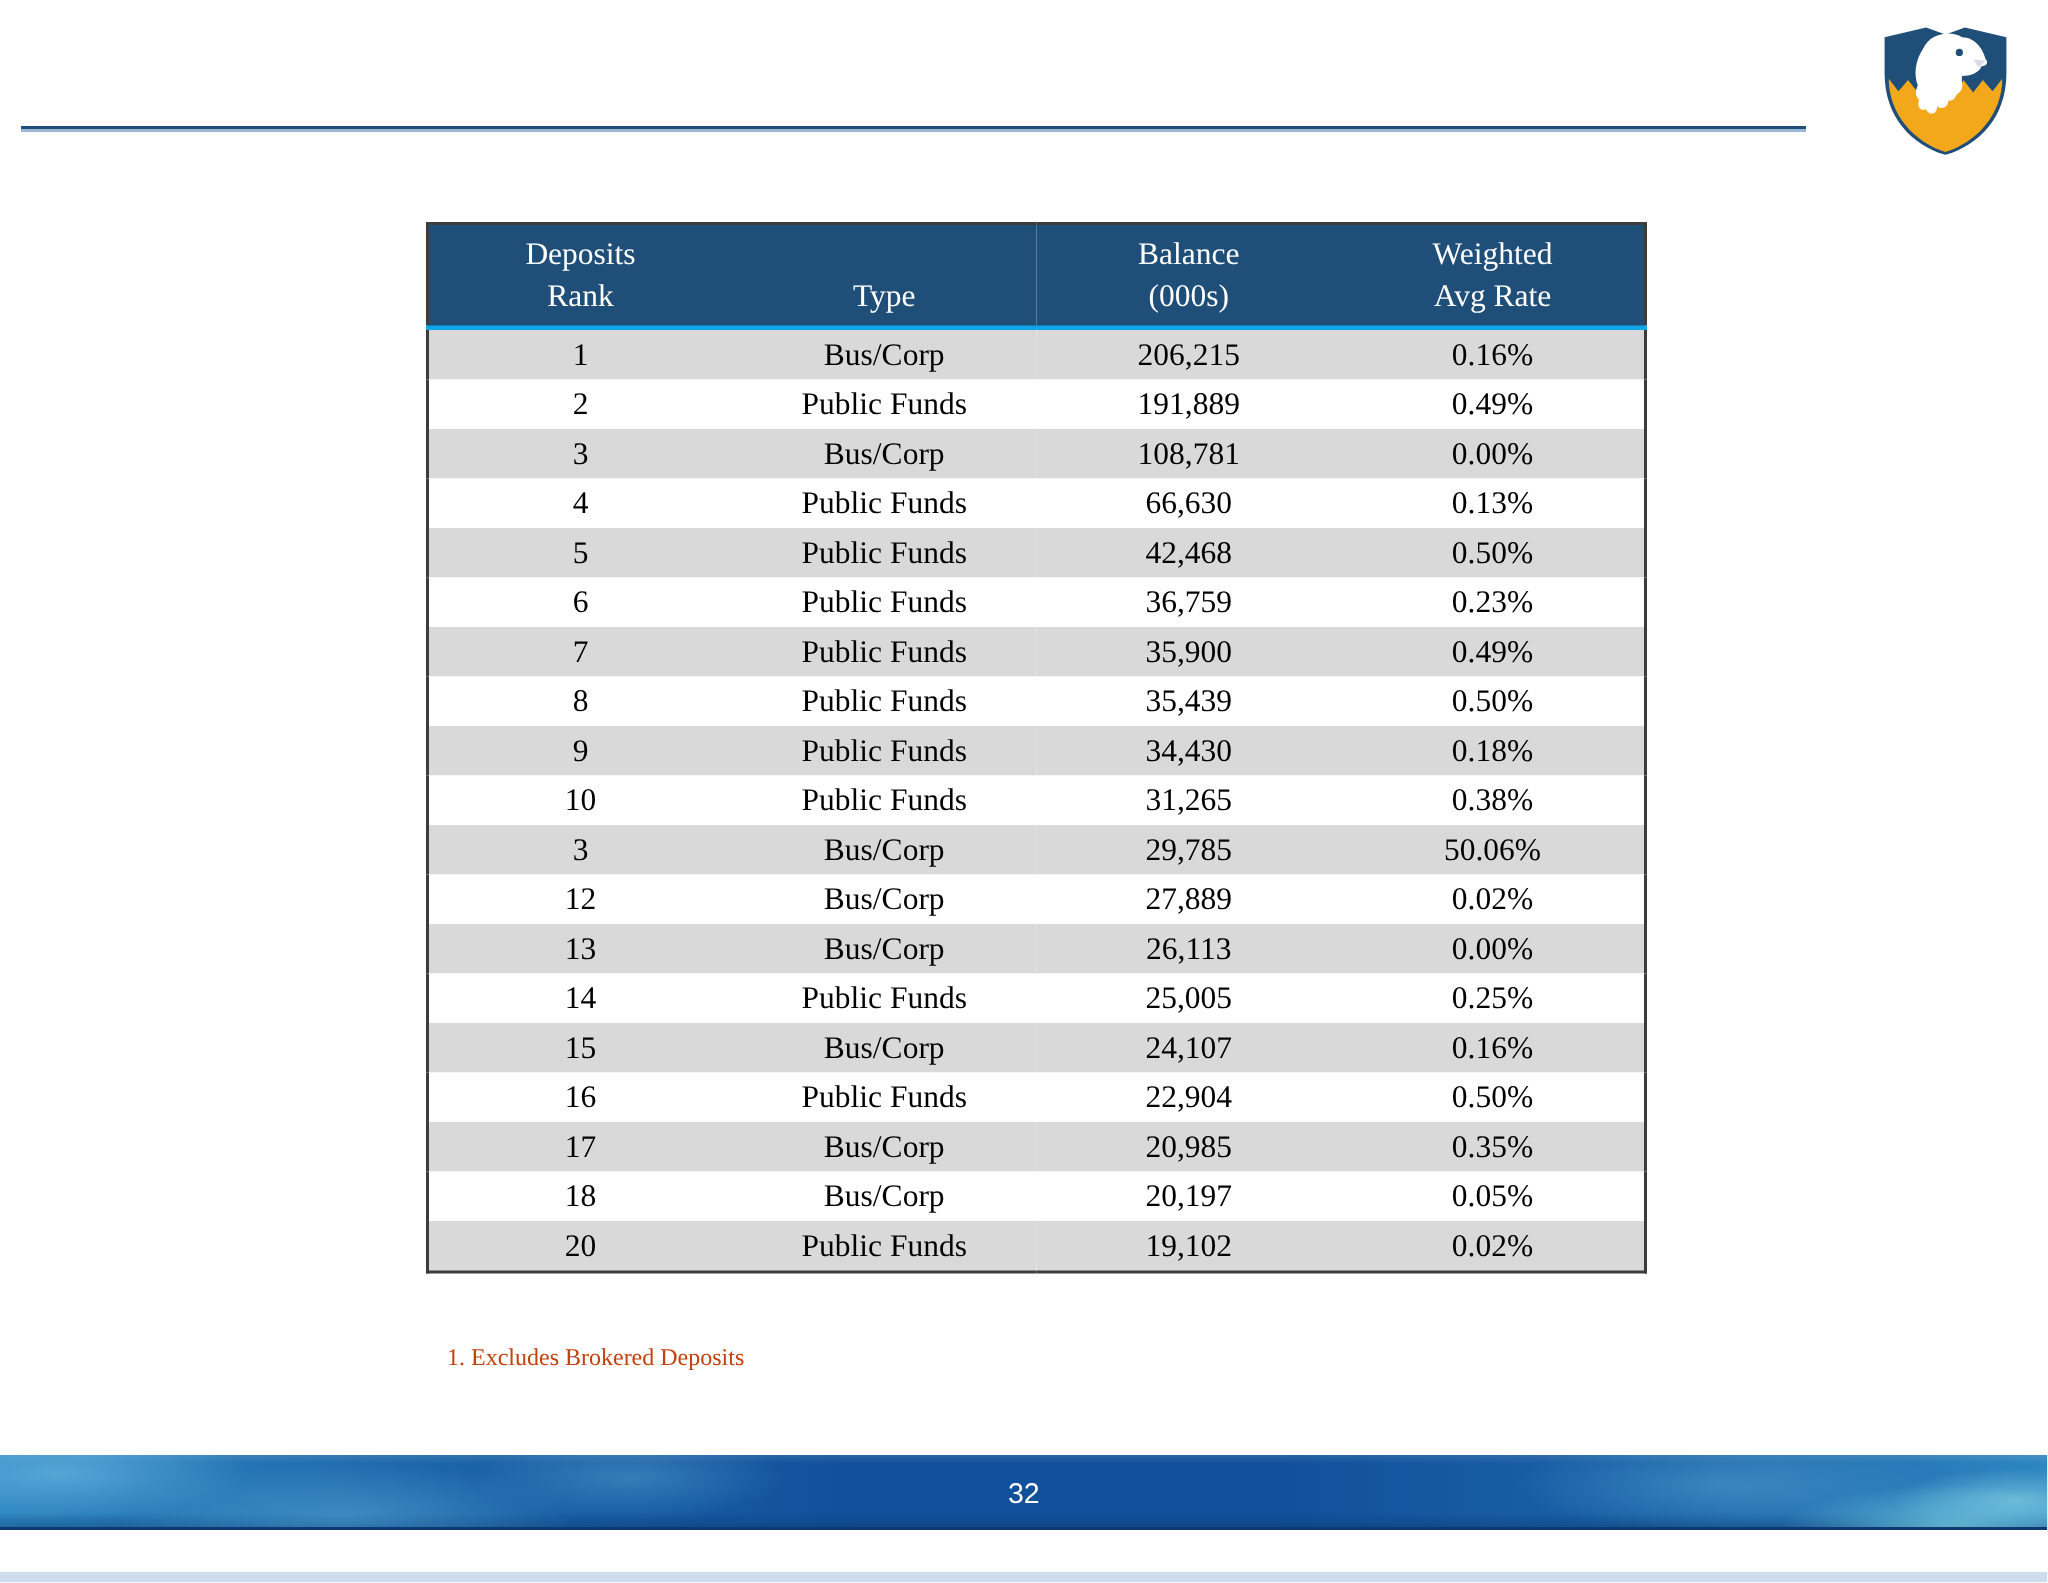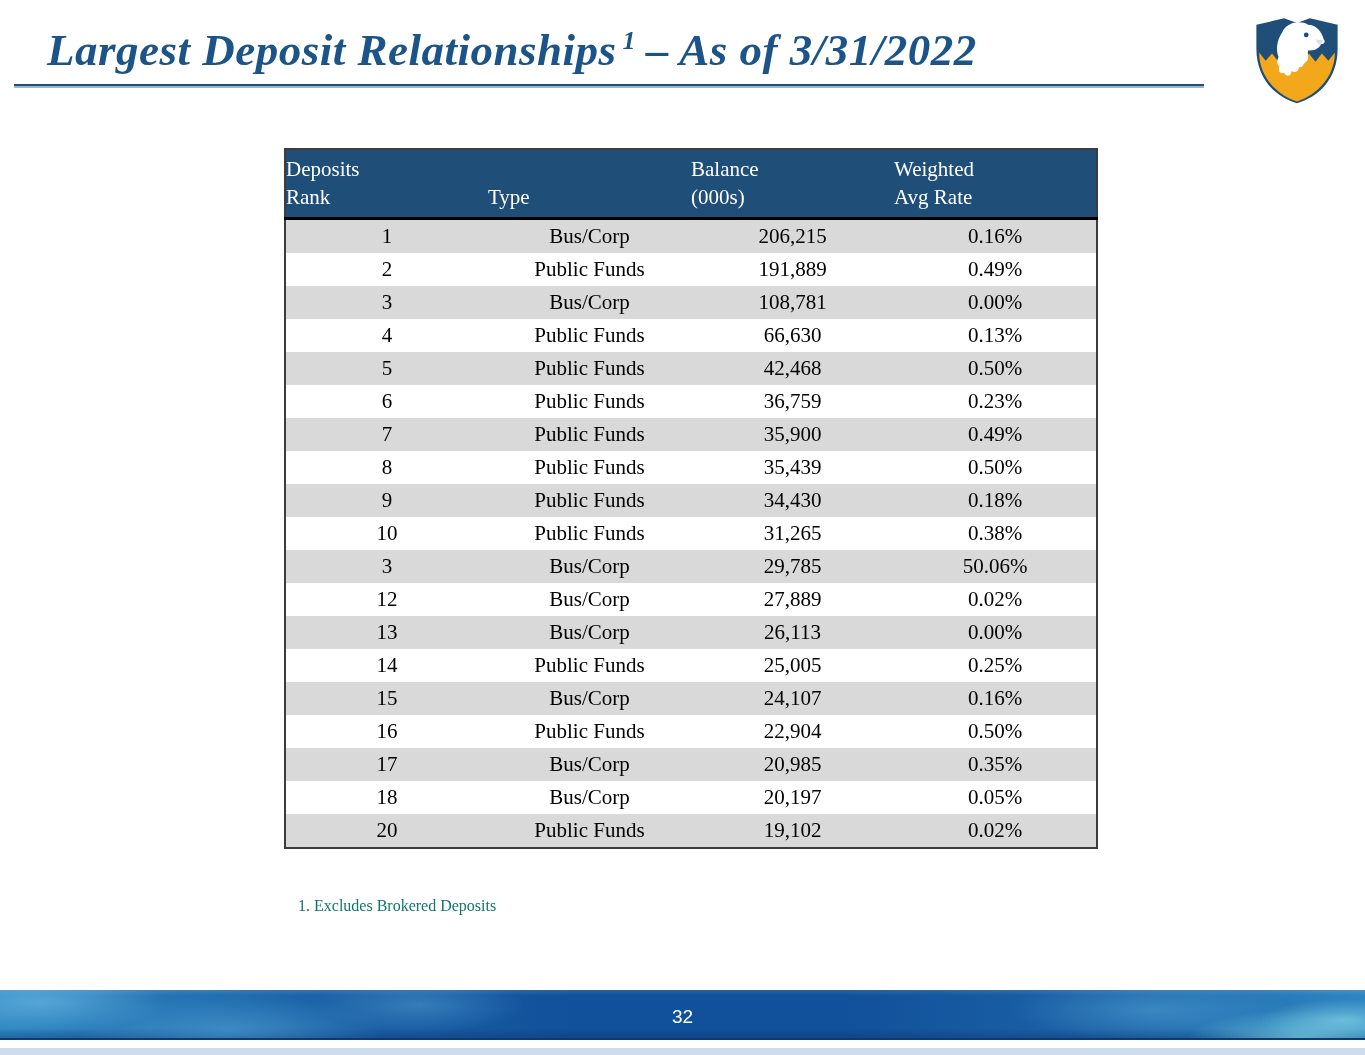--- a/index.html
+++ b/index.html
@@ -38,43 +38,43 @@
   table.deposits {
     border-collapse:collapse; table-layout:fixed;
     width:813px;
     border:2px solid #3c3c3c;
     font-family:"Liberation Serif", serif;
   }
   table.deposits col { width:203px; }
   thead th {
     background:var(--header_blue,#1F4E79);
     color:#ffffff; font-weight:normal;
-    font-size:21px; text-align:left;
+    font-size:21px; text-align:center;
     padding:5px 0 6px 0;
-    border-bottom:3px solid #000000;
+    border-bottom:3px solid #0ea5e9;
   }
   thead .hline { height:28px; line-height:28px; }
   tbody td {
     text-align:center; font-size:21px; color:#000000;
     height:33px; padding:0; line-height:33px;
     white-space:nowrap;
   }
   tbody tr:nth-child(odd) td { background:var(--row_stripe,#D9D9D9); }
   tbody tr:nth-child(even) td { background:#ffffff; }
 
   
   .footnote {
     position:absolute; left:298px; top:897px;
-    font-size:16px; color:#0f766e;
+    font-size:16px; color:#c2410c;
     font-family:"Liberation Serif", serif;
   }
 
   
   .footer-bar {
-    position:absolute; left:0; top:990px; width:1365px; height:50px;
+    position:absolute; left:0; top:970px; width:1365px; height:50px;
     background:
       radial-gradient(ellipse 180px 45px at 40px 12px,  rgba(120,195,235,0.55), rgba(120,195,235,0) 70%),
       radial-gradient(ellipse 220px 50px at 230px 40px, rgba(95,175,220,0.45),  rgba(95,175,220,0) 70%),
       radial-gradient(ellipse 150px 40px at 420px 15px, rgba(110,185,225,0.35), rgba(110,185,225,0) 70%),
       radial-gradient(ellipse 200px 45px at 1150px 20px, rgba(100,180,225,0.40), rgba(100,180,225,0) 70%),
       radial-gradient(ellipse 160px 40px at 1300px 48px, rgba(130,215,230,0.65), rgba(130,215,230,0) 70%),
       radial-gradient(ellipse 120px 30px at 1345px 30px, rgba(150,225,235,0.55), rgba(150,225,235,0) 70%),
       linear-gradient(180deg, rgba(255,255,255,0.10) 0%, rgba(0,0,0,0) 12%, rgba(0,0,0,0) 80%, rgba(10,50,100,0.35) 100%),
       linear-gradient(90deg, var(--footer_edge_blue,#2E86C1) 0%, #1C64A8 22%, var(--footer_center_blue,#11509B) 42%, var(--footer_center_blue,#11509B) 62%, #1C64A8 82%, var(--footer_edge_blue,#2E86C1) 100%);
     border-bottom:2px solid #0C3B74;
@@ -87,21 +87,20 @@
   .footer-strip {
     position:absolute; left:0; top:1048px; width:1365px; height:7px;
     background:var(--footer_strip,#CDDDEE);
   }
 </style>
 </head>
 <body>
 
 <div class="slide">
 
-  <h1 class="title"><span>Largest Deposit Relationships</span><sup>1</sup><span>– As of 3/31/2022</span></h1>
   <div class="title-underline"></div>
 
   <div class="logo">
     <svg viewBox="0 0 96 104" width="92" height="96" aria-hidden="true">
 
       <path d="M4 16 L34 9 L48 14 L62 9 L92 16 L92 42 C92 74 72 94 48 101 C24 94 4 74 4 42 Z" fill="#1F4E79"></path>
 
       <path d="M7 46 L14 55 L21 47 L28 56 L35 47 L41 57 L48 48 L55 57 L61 47 L68 56 L75 47 L82 55 L89 46
                C89 72 70 92 48 99 C26 92 7 72 7 46 Z" fill="#F3A81C"></path>
 

